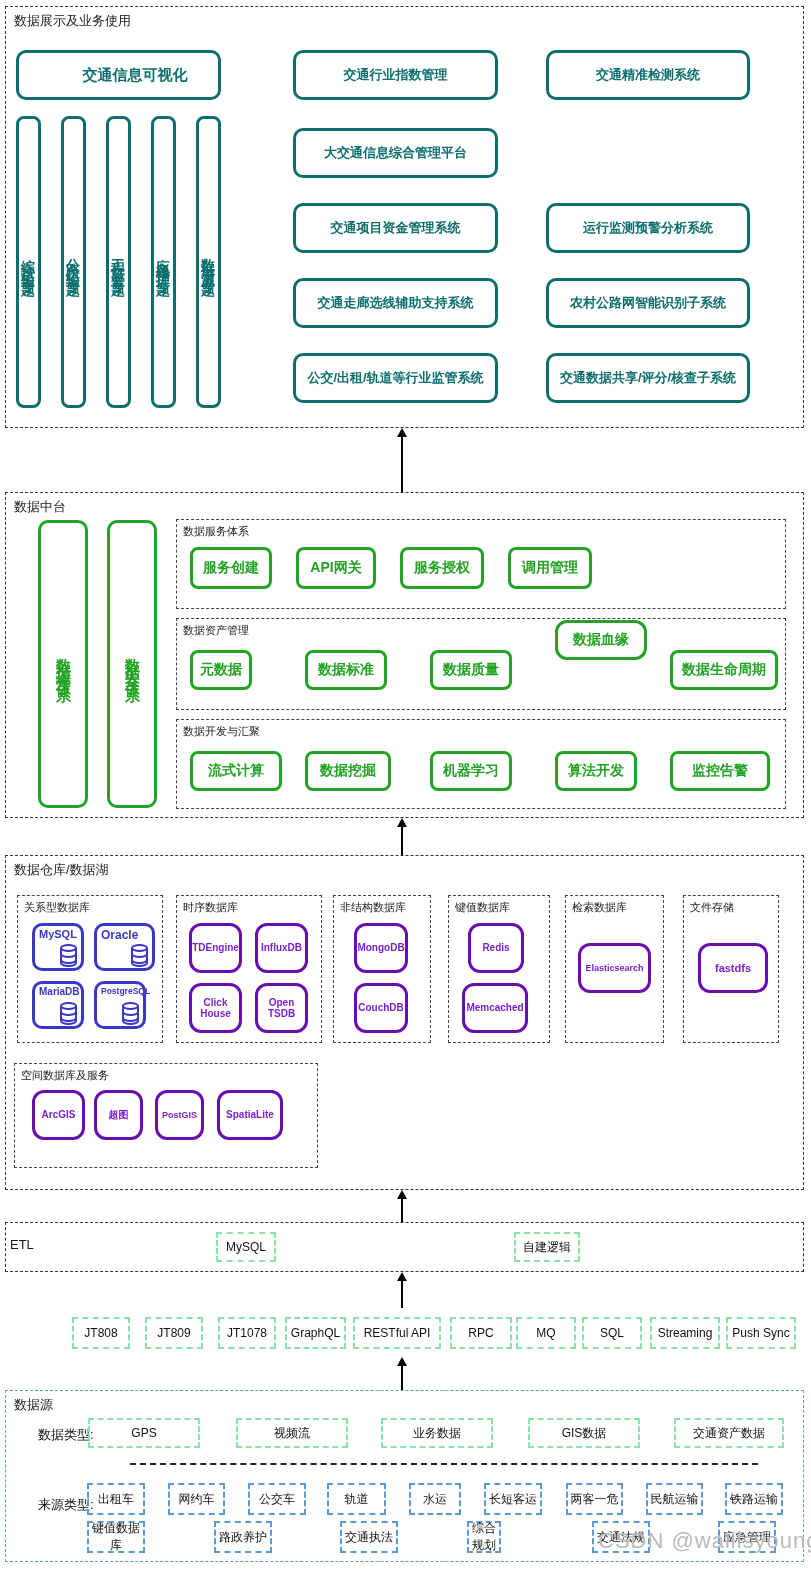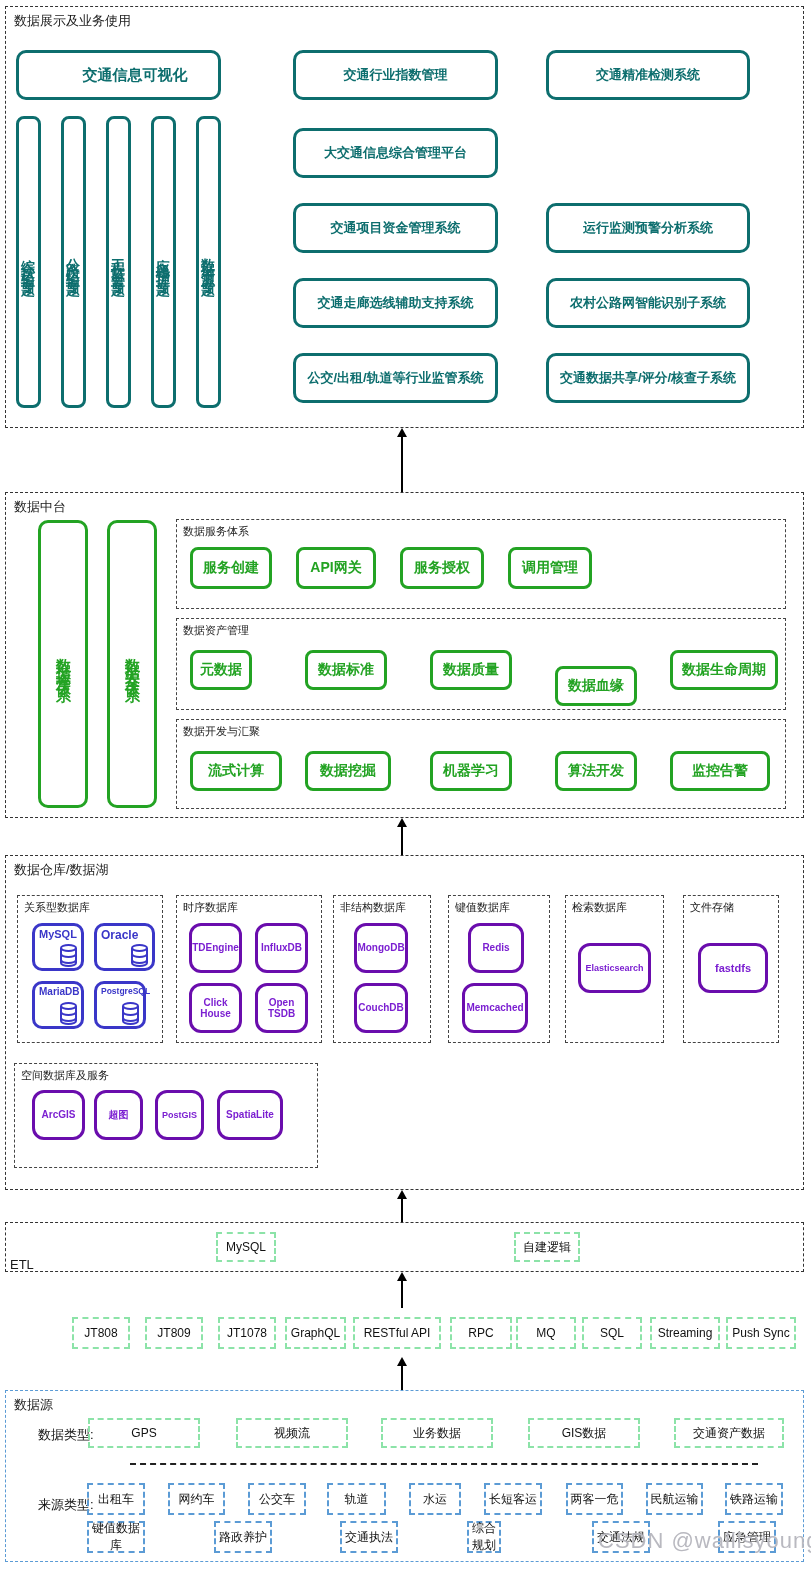--- a/index.html
+++ b/index.html
@@ -83,21 +83,21 @@
   <div class="green-item" style="left:296px;top:547px;width:80px;height:42px;">API网关</div>
   <div class="green-item" style="left:400px;top:547px;width:84px;height:42px;">服务授权</div>
   <div class="green-item" style="left:508px;top:547px;width:84px;height:42px;">调用管理</div>
 
   <div class="group" style="left:176px;top:618px;width:610px;height:92px;">
     <div class="group-label">数据资产管理</div>
   </div>
   <div class="green-item" style="left:190px;top:650px;width:62px;height:40px;">元数据</div>
   <div class="green-item" style="left:305px;top:650px;width:82px;height:40px;">数据标准</div>
   <div class="green-item" style="left:430px;top:650px;width:82px;height:40px;">数据质量</div>
-  <div class="green-item" style="left:555px;top:666px;width:82px;height:40px;">数据血缘</div>
+  <div class="green-item" style="left:555px;top:620px;width:92px;height:40px;border-radius:12px;">数据血缘</div>
   <div class="green-item" style="left:670px;top:650px;width:108px;height:40px;">数据生命周期</div>
 
   <div class="group" style="left:176px;top:719px;width:610px;height:90px;">
     <div class="group-label">数据开发与汇聚</div>
   </div>
   <div class="green-item" style="left:190px;top:751px;width:92px;height:40px;">流式计算</div>
   <div class="green-item" style="left:305px;top:751px;width:86px;height:40px;">数据挖掘</div>
   <div class="green-item" style="left:430px;top:751px;width:82px;height:40px;">机器学习</div>
   <div class="green-item" style="left:555px;top:751px;width:82px;height:40px;text-align:center;">算法开发</div>
   <div class="green-item" style="left:670px;top:751px;width:100px;height:40px;">监控告警</div>
@@ -186,21 +186,21 @@
 
   <div class="group" style="left:14px;top:1063px;width:304px;height:105px;">
     <div class="group-label">空间数据库及服务</div>
   </div>
   <div class="purple-item" style="left:32px;top:1090px;width:53px;height:50px;">ArcGIS</div>
   <div class="purple-item" style="left:94px;top:1090px;width:49px;height:50px;">超图</div>
   <div class="purple-item" style="left:155px;top:1090px;width:49px;height:50px;font-size:9px;">PostGIS</div>
   <div class="purple-item" style="left:217px;top:1090px;width:66px;height:50px;">SpatiaLite</div>
 
   <div class="sec" style="left:5px;top:1222px;width:799px;height:50px;">
-    <div class="sec-label" style="top:14px;left:4px;margin-top:20px;">ETL</div>
+    <div class="sec-label" style="top:14px;left:4px;">ETL</div>
   </div>
   <div class="mint-item" style="left:216px;top:1232px;width:60px;height:30px;">MySQL</div>
   <div class="mint-item" style="left:514px;top:1232px;width:66px;height:30px;">自建逻辑</div>
 
   <div class="mint-item" style="left:72px;top:1317px;width:58px;height:32px;">JT808</div>
   <div class="mint-item" style="left:145px;top:1317px;width:58px;height:32px;">JT809</div>
   <div class="mint-item" style="left:218px;top:1317px;width:58px;height:32px;">JT1078</div>
   <div class="mint-item" style="left:285px;top:1317px;width:61px;height:32px;">GraphQL</div>
   <div class="mint-item" style="left:353px;top:1317px;width:88px;height:32px;">RESTful API</div>
   <div class="mint-item" style="left:450px;top:1317px;width:62px;height:32px;">RPC</div>

